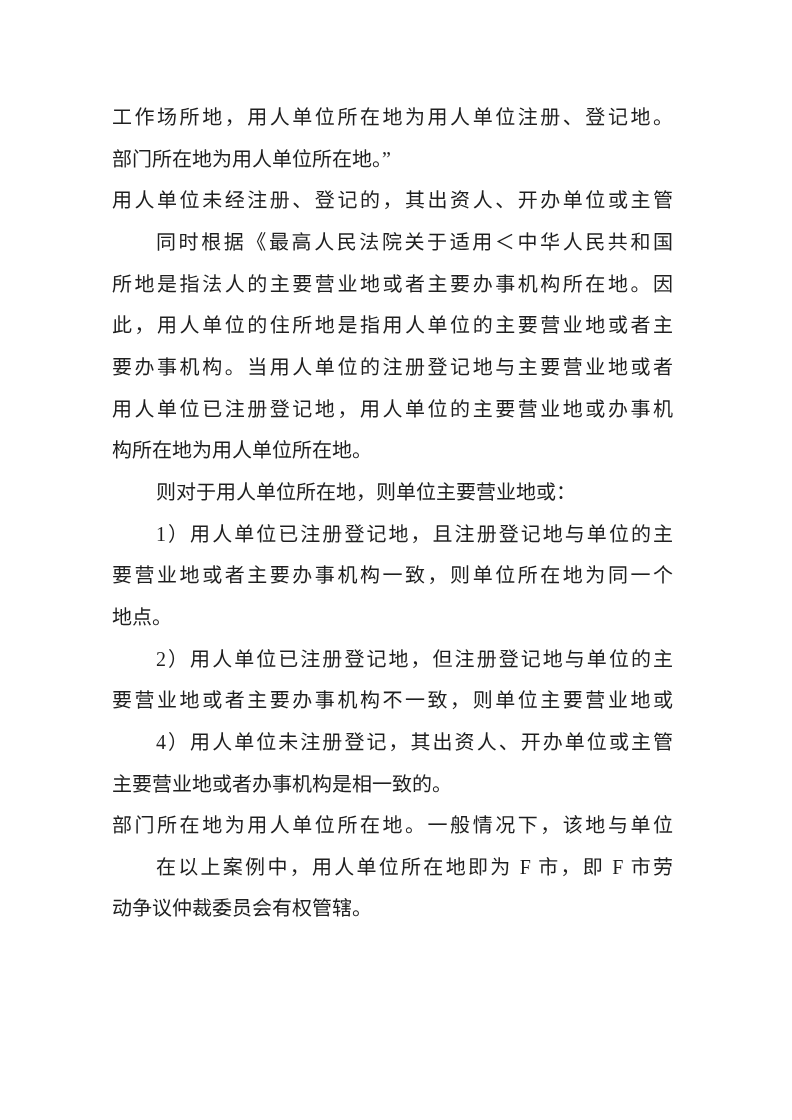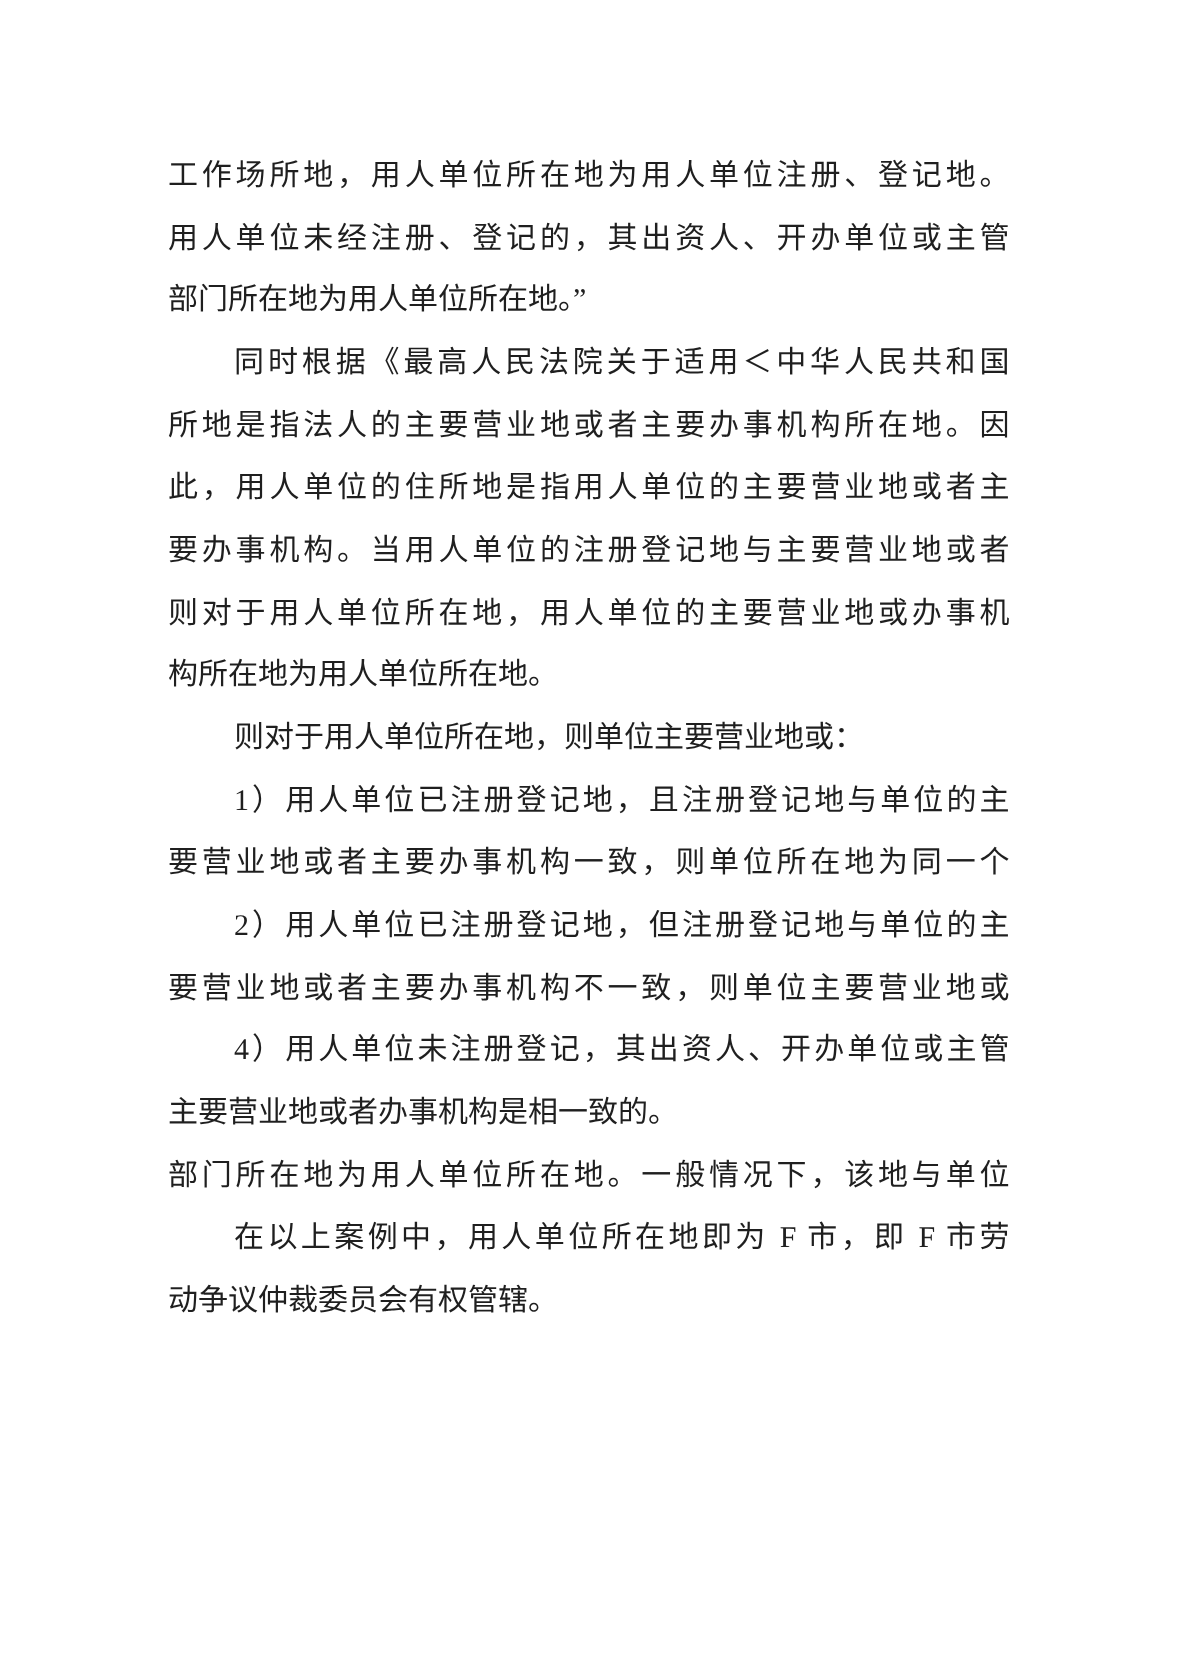--- a/index.html
+++ b/index.html
@@ -36,31 +36,32 @@
   .line.indent {
     text-indent: 44px;
   }
 </style>
 </head>
 <body>
 
 <div class="page" style="background: rgb(255, 255, 255);">
   <div class="doc" lang="zh-CN">
       <div class="line justify" style="color: rgb(31, 31, 31);">工作场所地，用人单位所在地为用人单位注册、登记地。</div>
+      <div class="line" style="color: rgb(31, 31, 31);">部门所在地为用人单位所在地。”</div>
       <div class="line justify" style="color: rgb(31, 31, 31);">用人单位未经注册、登记的，其出资人、开办单位或主管</div>
-      <div class="line" style="color: rgb(31, 31, 31);">部门所在地为用人单位所在地。”</div>
       <div class="line justify indent" style="color: rgb(31, 31, 31);">同时根据《最高人民法院关于适用＜中华人民共和国</div>
       <div class="line justify" style="color: rgb(31, 31, 31);">所地是指法人的主要营业地或者主要办事机构所在地。因</div>
       <div class="line justify" style="color: rgb(31, 31, 31);">此，用人单位的住所地是指用人单位的主要营业地或者主</div>
       <div class="line justify" style="color: rgb(31, 31, 31);">要办事机构。当用人单位的注册登记地与主要营业地或者</div>
-      <div class="line justify" style="color: rgb(31, 31, 31);">则对于用人单位所在地，用人单位的主要营业地或办事机</div>
+      <div class="line justify" style="color: rgb(31, 31, 31);">用人单位已注册登记地，用人单位的主要营业地或办事机</div>
       <div class="line" style="color: rgb(31, 31, 31);">构所在地为用人单位所在地。</div>
       <div class="line indent" style="color: rgb(31, 31, 31);">则对于用人单位所在地，则单位主要营业地或：</div>
       <div class="line justify indent" style="color: rgb(31, 31, 31);">1）用人单位已注册登记地，且注册登记地与单位的主</div>
       <div class="line justify" style="color: rgb(31, 31, 31);">要营业地或者主要办事机构一致，则单位所在地为同一个</div>
+      <div class="line" style="color: rgb(31, 31, 31);">地点。</div>
       <div class="line justify indent" style="color: rgb(31, 31, 31);">2）用人单位已注册登记地，但注册登记地与单位的主</div>
       <div class="line justify" style="color: rgb(31, 31, 31);">要营业地或者主要办事机构不一致，则单位主要营业地或</div>
       <div class="line justify indent" style="color: rgb(31, 31, 31);">4）用人单位未注册登记，其出资人、开办单位或主管</div>
       <div class="line" style="color: rgb(31, 31, 31);">主要营业地或者办事机构是相一致的。</div>
       <div class="line justify" style="color: rgb(31, 31, 31);">部门所在地为用人单位所在地。一般情况下，该地与单位</div>
       <div class="line justify indent" style="color: rgb(31, 31, 31);">在以上案例中，用人单位所在地即为 F 市，即 F 市劳</div>
       <div class="line" style="color: rgb(31, 31, 31);">动争议仲裁委员会有权管辖。</div>
     </div>
 </div>
 

